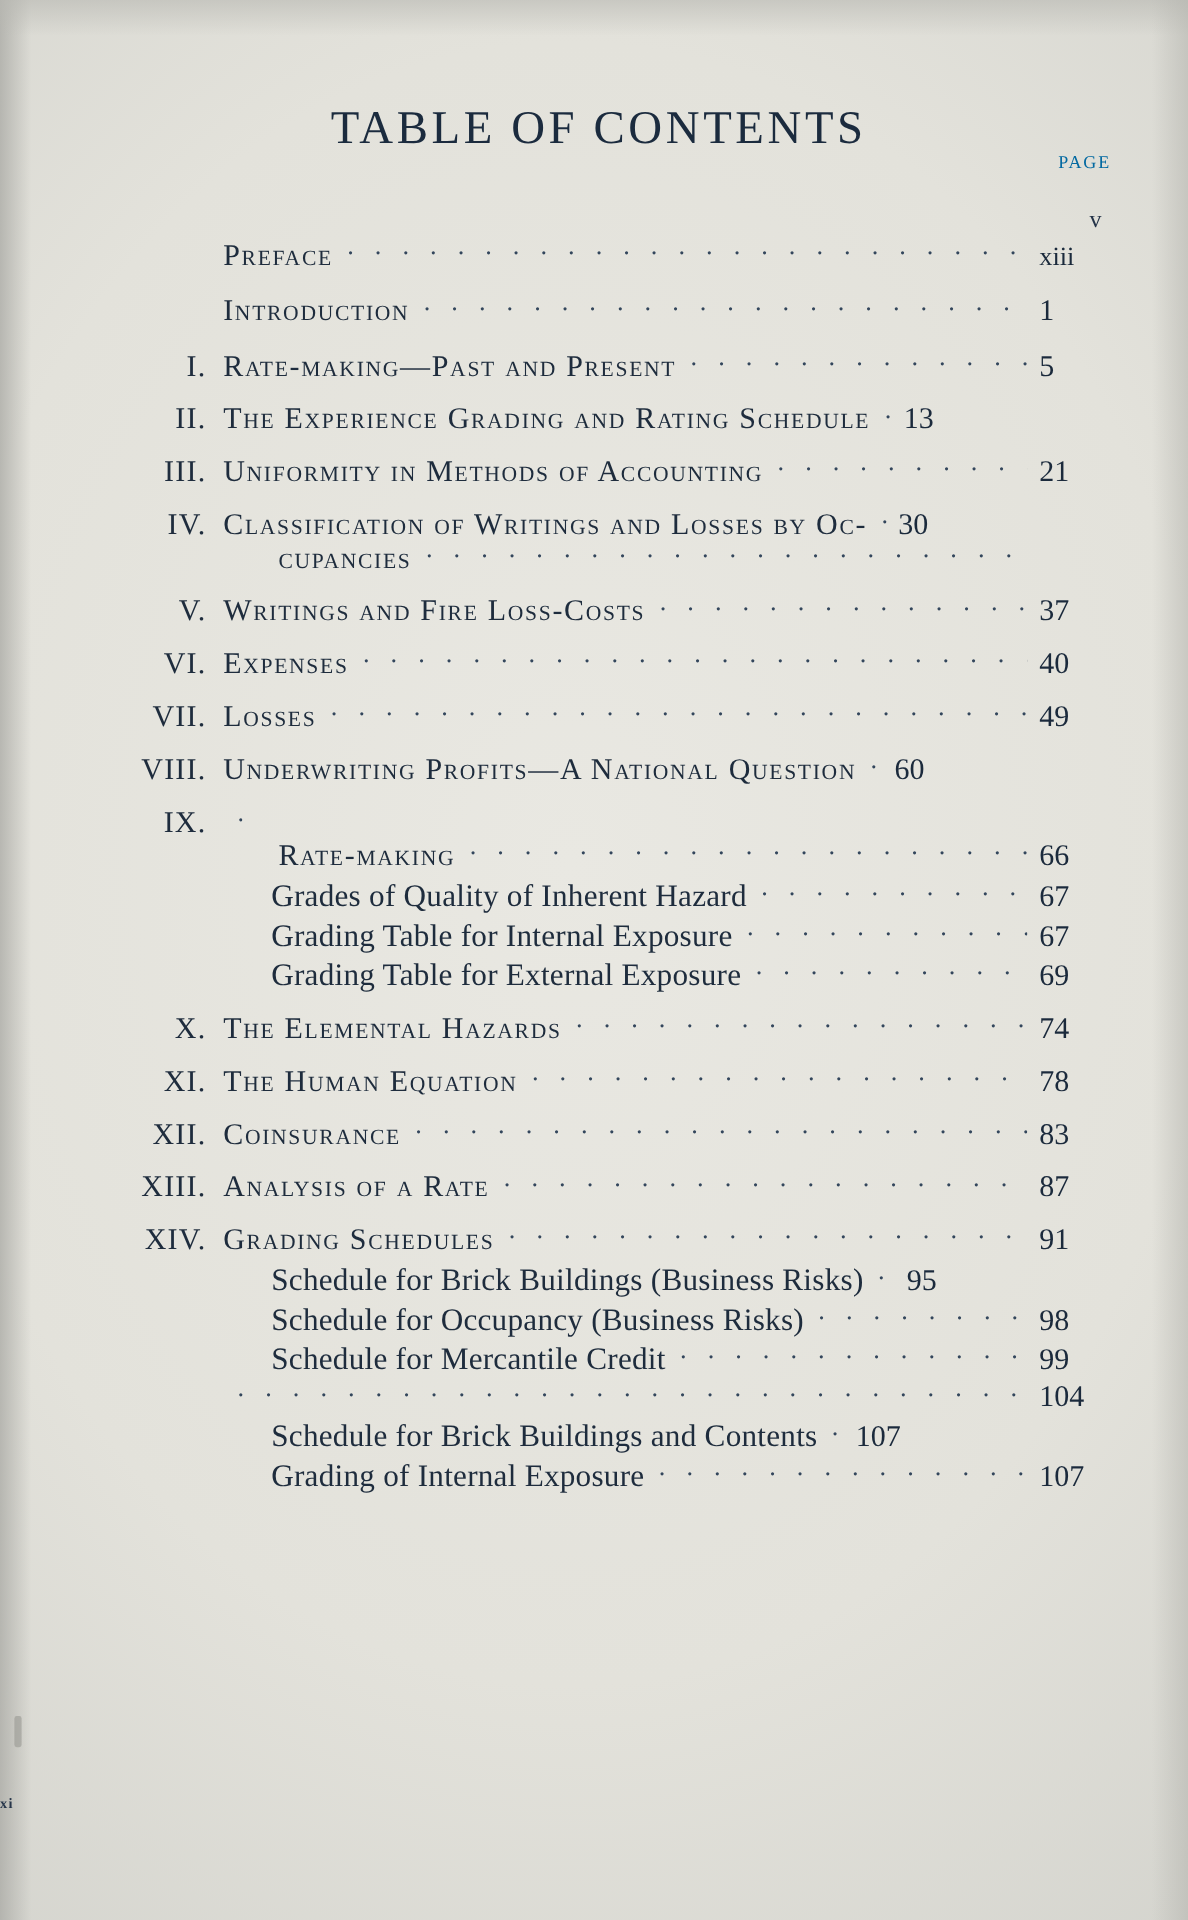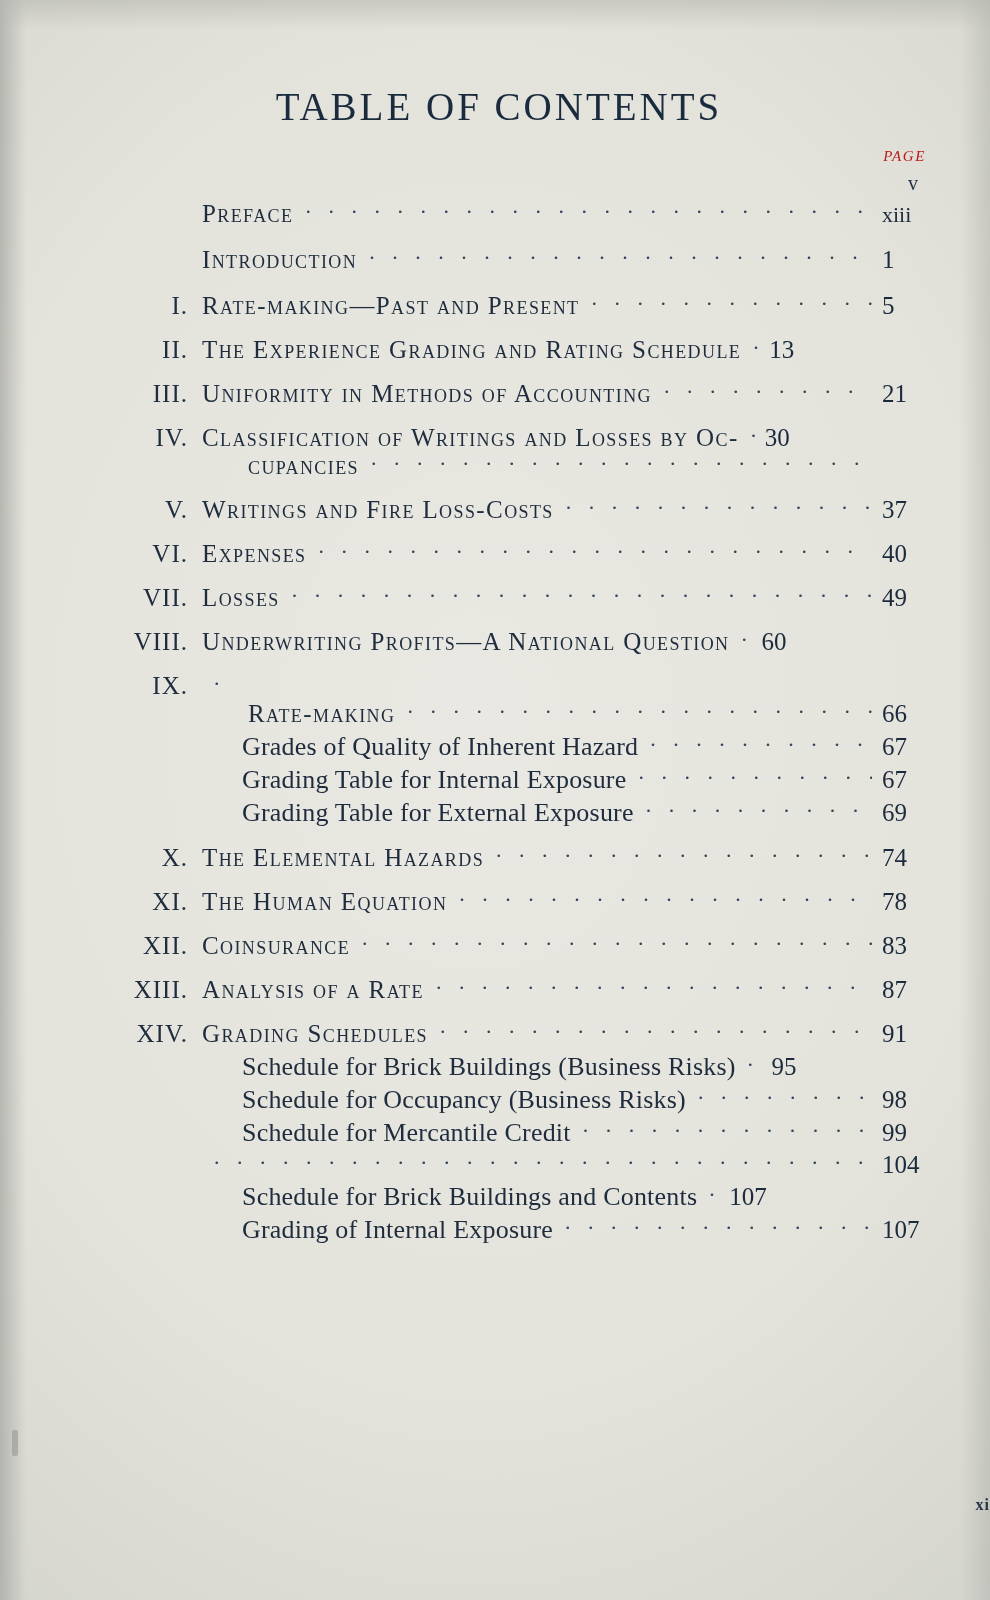--- a/index.html
+++ b/index.html
@@ -58,37 +58,36 @@
     font-size: 39px;
     letter-spacing: 3.0px;
     color: #1b2b3e;
     font-family: "Liberation Serif", serif;
     text-indent: 8px;
   }
 
   .page-head {
     position: absolute;
     right: 64px;
-    top: 148px;
+    top: 128px;
     font-size: 15px;
     letter-spacing: 1.6px;
-    color: #b91c1c;
-    font-style: italic;
+    color: #0369a1;
   }
   .page-head-num {
     position: absolute;
     right: 72px;
     top: 172px;
     font-size: 20px;
     color: #253449;
   }
 
   .toc {
     position: absolute;
-    left: 76px;
+    left: 60px;
     top: 200px;
     width: 880px;
   }
 
   .row {
     position: relative;
     display: flex;
     align-items: baseline;
     width: 100%;
     margin-bottom: 2px;
@@ -168,22 +167,22 @@
   .sub .label {
     padding-left: 40px;
     font-size: 26px;
     letter-spacing: 0.2px;
   }
 
   .folio {
     position: absolute;
     left: 0; right: 0;
     top: 1496px;
-    text-align: right;
-    font-size: 16px;
+    text-align: left;
+    font-size: 12px;
     color: #27364a;
     letter-spacing: 1px;
     font-weight: bold;
   }
 
   .blotch {
     position: absolute;
     left: 12px;
     top: 1430px;
     width: 6px;

